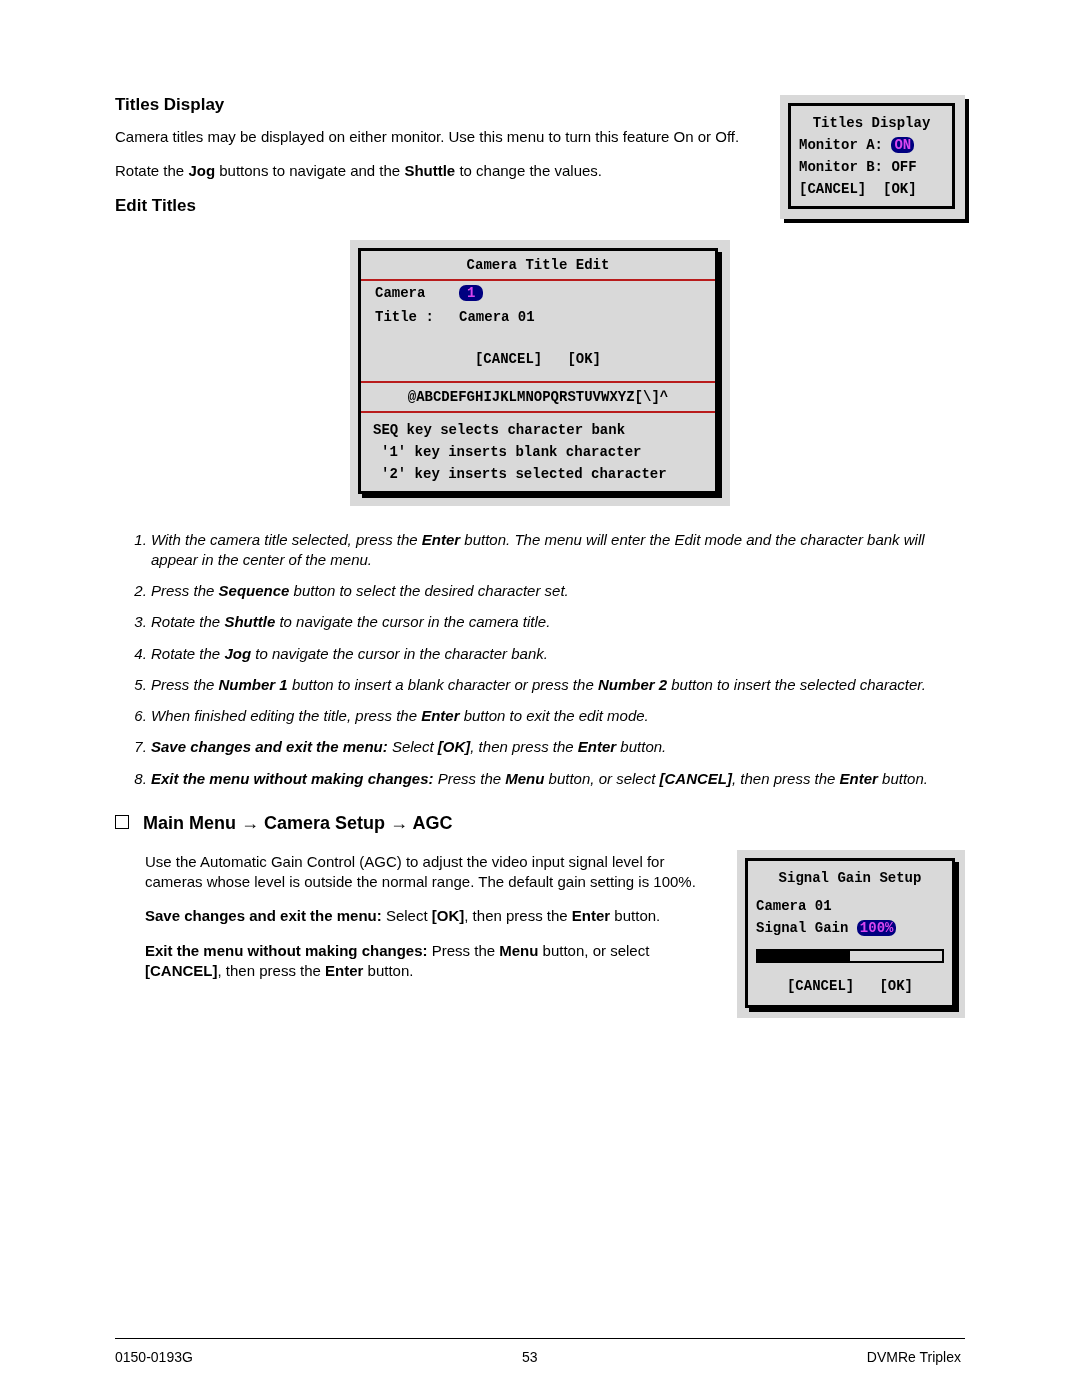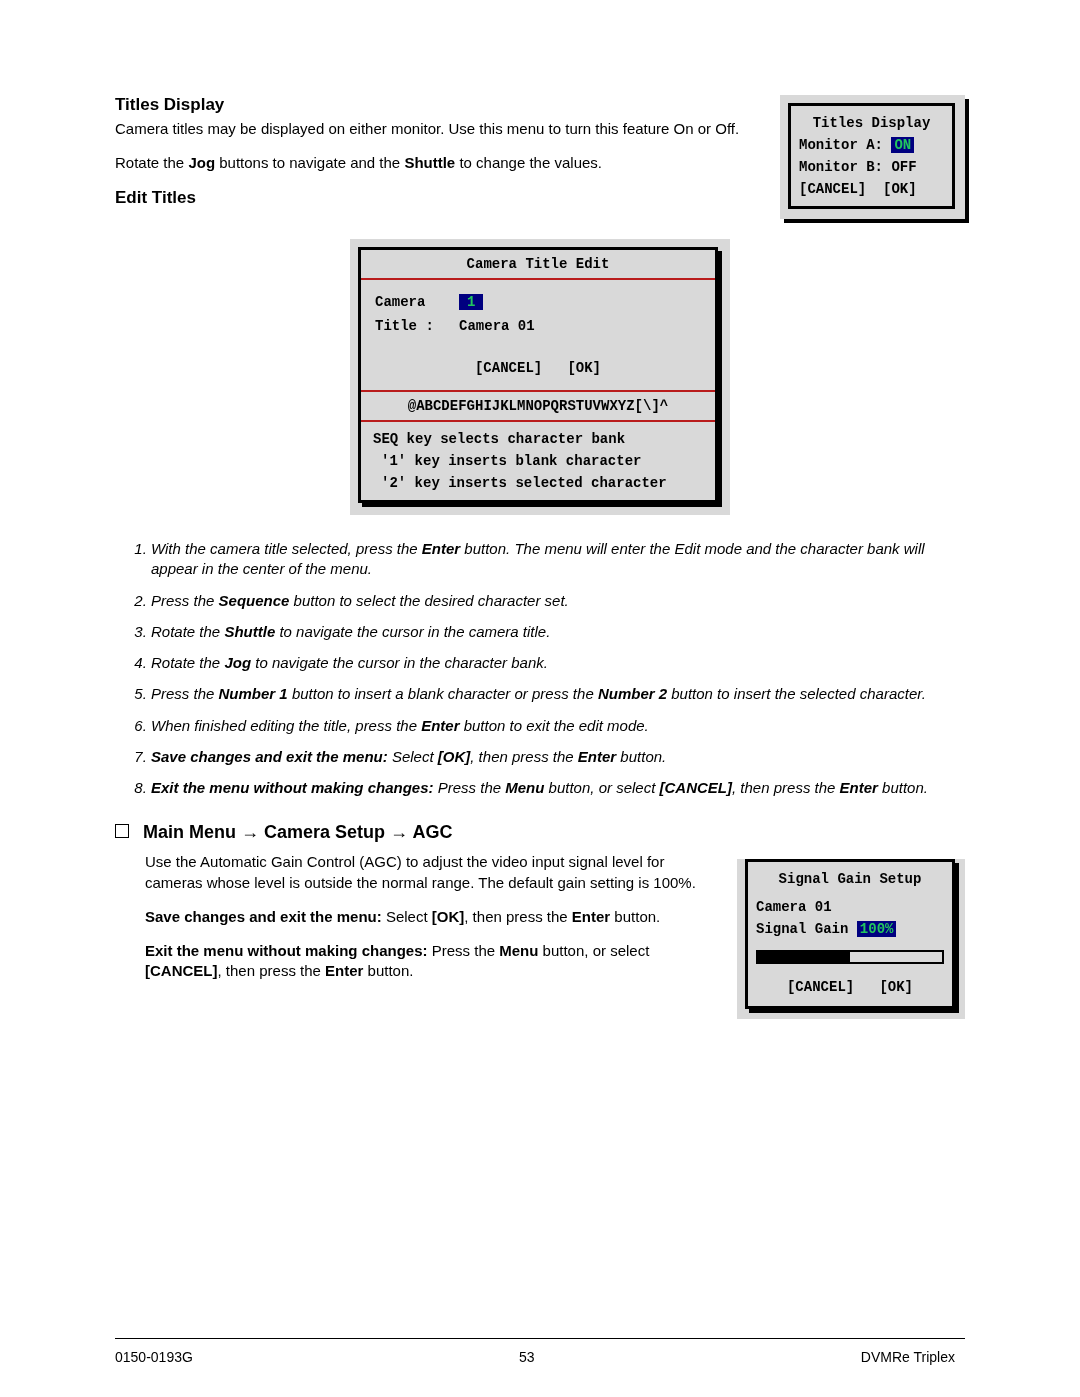--- a/index.html
+++ b/index.html
@@ -19,21 +19,21 @@
     width: 100%;
     height: 100%;
   }
   .row { display: flex; align-items: flex-start; gap: 8px; }
   .col-text { flex: 1; padding-right: 20px; }
   h2.section {
     font-size: 17px;
     font-weight: bold;
     margin: 0 0 4px 0;
   }
-  p { margin: 3px 0 14px 0; line-height: 1.35; }
+  p { margin: 12px 0 14px 0; line-height: 1.35; }
   .bold { font-weight: bold; }
 
   
   .osd-box {
     background: #d9d9d9;
     padding: 8px 10px 10px 8px;
   }
   .osd-inner {
     border: 3px solid #000;
     background: #d9d9d9;
@@ -45,23 +45,24 @@
   }
   .osd-td-title {
     width: 185px;
     box-shadow: 4px 4px 0 #000;
   }
   .osd-td-title .osd-inner {
     padding: 6px 8px;
   }
   .hl {
     background: #000080;
-    color: #22c55e;
+    color: #d946ef;
     padding: 0 3px;
     display: inline-block;
+    border-radius: 7px;
   }
   .osd-line { padding: 3px 0; white-space: nowrap; }
   .osd-center { text-align: center; }
 
   
   .cte-wrap {
     display: flex;
     justify-content: center;
     margin: 20px 0 24px 0;
   }
@@ -77,21 +78,21 @@
     background: #d9d9d9;
     width: 360px;
     box-shadow: 4px 4px 0 #000;
   }
   .cte-row {
     border-bottom: 2px solid #b91c1c;
     padding: 6px 10px;
   }
   .cte-row:last-child { border-bottom: none; }
   .cte-title { text-align: center; }
-  .cte-body { padding: 10px 14px 10px 14px; }
+  .cte-body { padding: 0 14px 10px 14px; }
   .cte-body .osd-line { padding: 4px 0; }
   .cte-buttons { text-align: center; margin-top: 18px; }
 
   
   ol.steps {
     padding-left: 36px;
     margin: 6px 0 0 0;
   }
   ol.steps li {
     margin-bottom: 11px;
@@ -113,21 +114,21 @@
     display: inline-block;
   }
   .agc-title {
     font-size: 18px; font-weight: bold;
   }
   .arrow { font-family: Arial, sans-serif; }
 
   
   .sg-box {
     background: #d9d9d9;
-    padding: 0 10px 10px 8px;
+    padding: 8px 10px 10px 8px;
   }
   .sg-inner {
     border: 3px solid #000;
     background: #d9d9d9;
     font-family: "Courier New", monospace;
     font-weight: bold;
     font-size: 14px;
     width: 210px;
     box-shadow: 4px 4px 0 #000;
     padding: 6px 8px 8px 8px;
@@ -148,21 +149,21 @@
 
   
   .footer-rule {
     position: absolute;
     left: 115px; right: 115px;
     bottom: 58px;
     border-top: 1.5px solid #000;
   }
   .footer {
     position: absolute;
-    left: 115px; right: 125px;
+    left: 115px; right: 119px;
     bottom: 32px;
     display: flex;
     justify-content: space-between;
     font-size: 14px;
   }
 </style>
 </head>
 <body>
 
 <div class="page">

